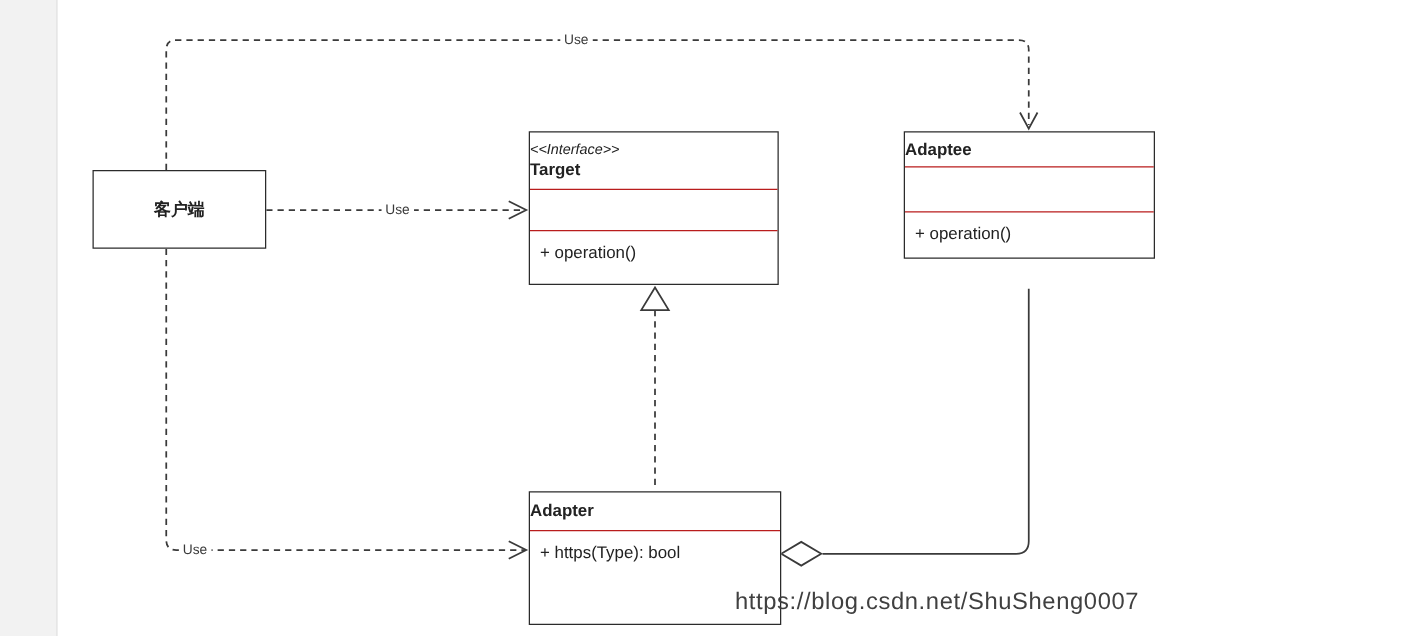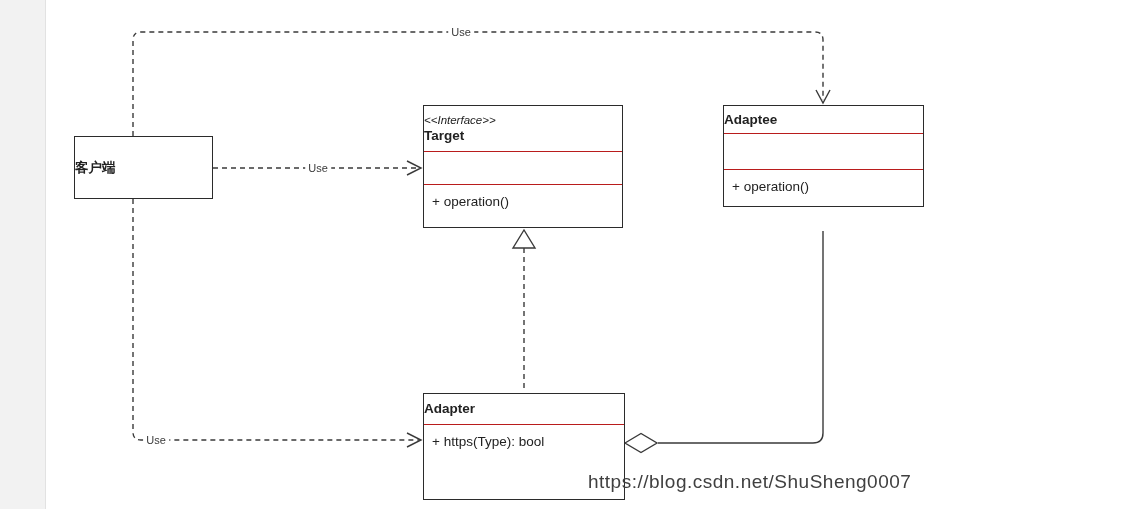--- a/index.html
+++ b/index.html
@@ -15,21 +15,21 @@
   .uml-box{
     position:absolute;background:#ffffff;border:1.6px solid #2b2b2b;
     box-sizing:border-box;color:#222;z-index:2;
   }
   .uml-box .row{box-sizing:border-box;overflow:hidden;}
   .uml-box .row + .row{border-top:1px solid #b91c1c;}
   .hdr{display:flex;flex-direction:column;align-items:flex-start;justify-content:center;}
   .cname{font-weight:bold;font-size:13.5px;line-height:1.15;}
   .stereo{font-style:italic;font-size:11.5px;line-height:1.2;}
   .member{font-size:13.5px;padding:9px 8px 0 8px;white-space:nowrap;}
-  .client-box{display:flex;align-items:center;
+  .client-box{display:flex;align-items:center;justify-content:center;
     font-weight:bold;font-size:13.5px;}
   .edge-label{
     position:absolute;transform:translate(-50%,-50%);
     background:#ffffff;padding:0 3px;font-size:11px;color:#3a3a3a;z-index:3;
   }
   .watermark{
     position:absolute;left:588px;top:471px;font-size:19px;letter-spacing:.5px;
     color:#404040;z-index:5;white-space:nowrap;
   }
 </style>

